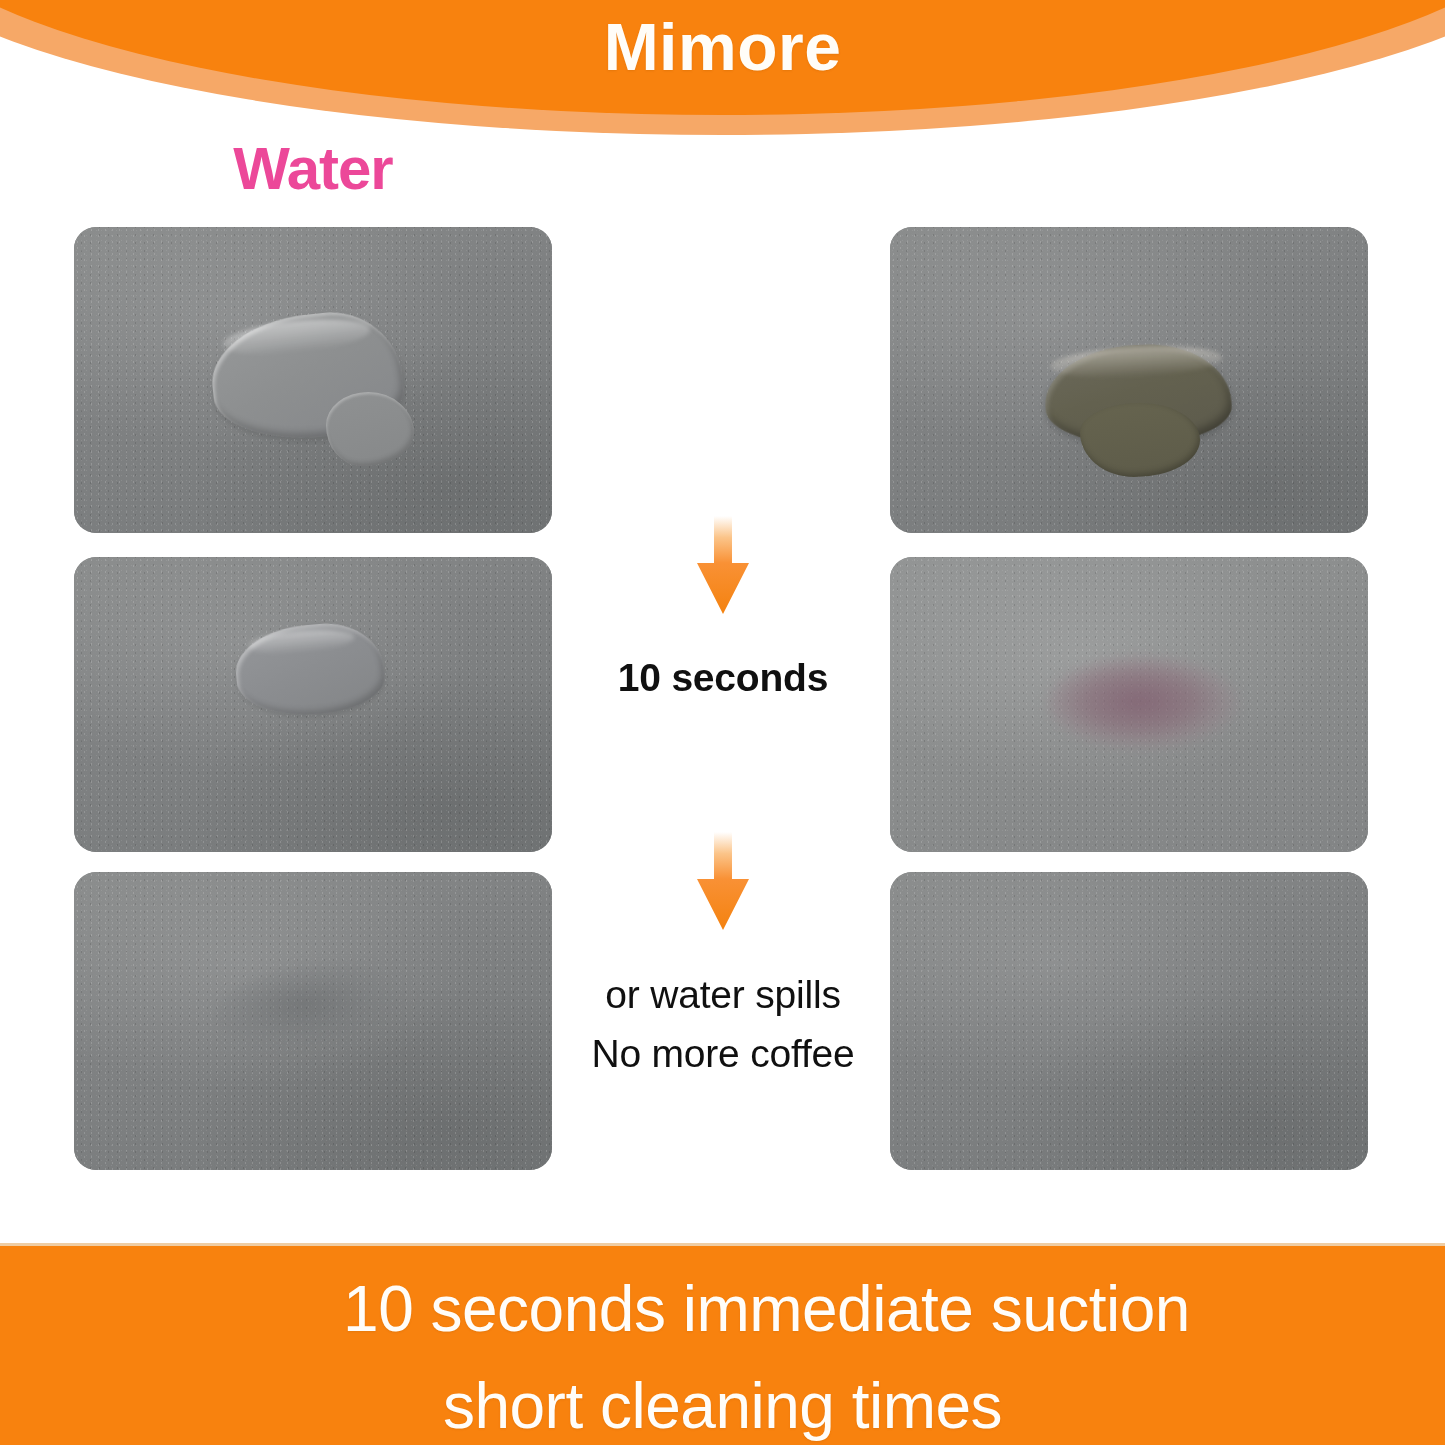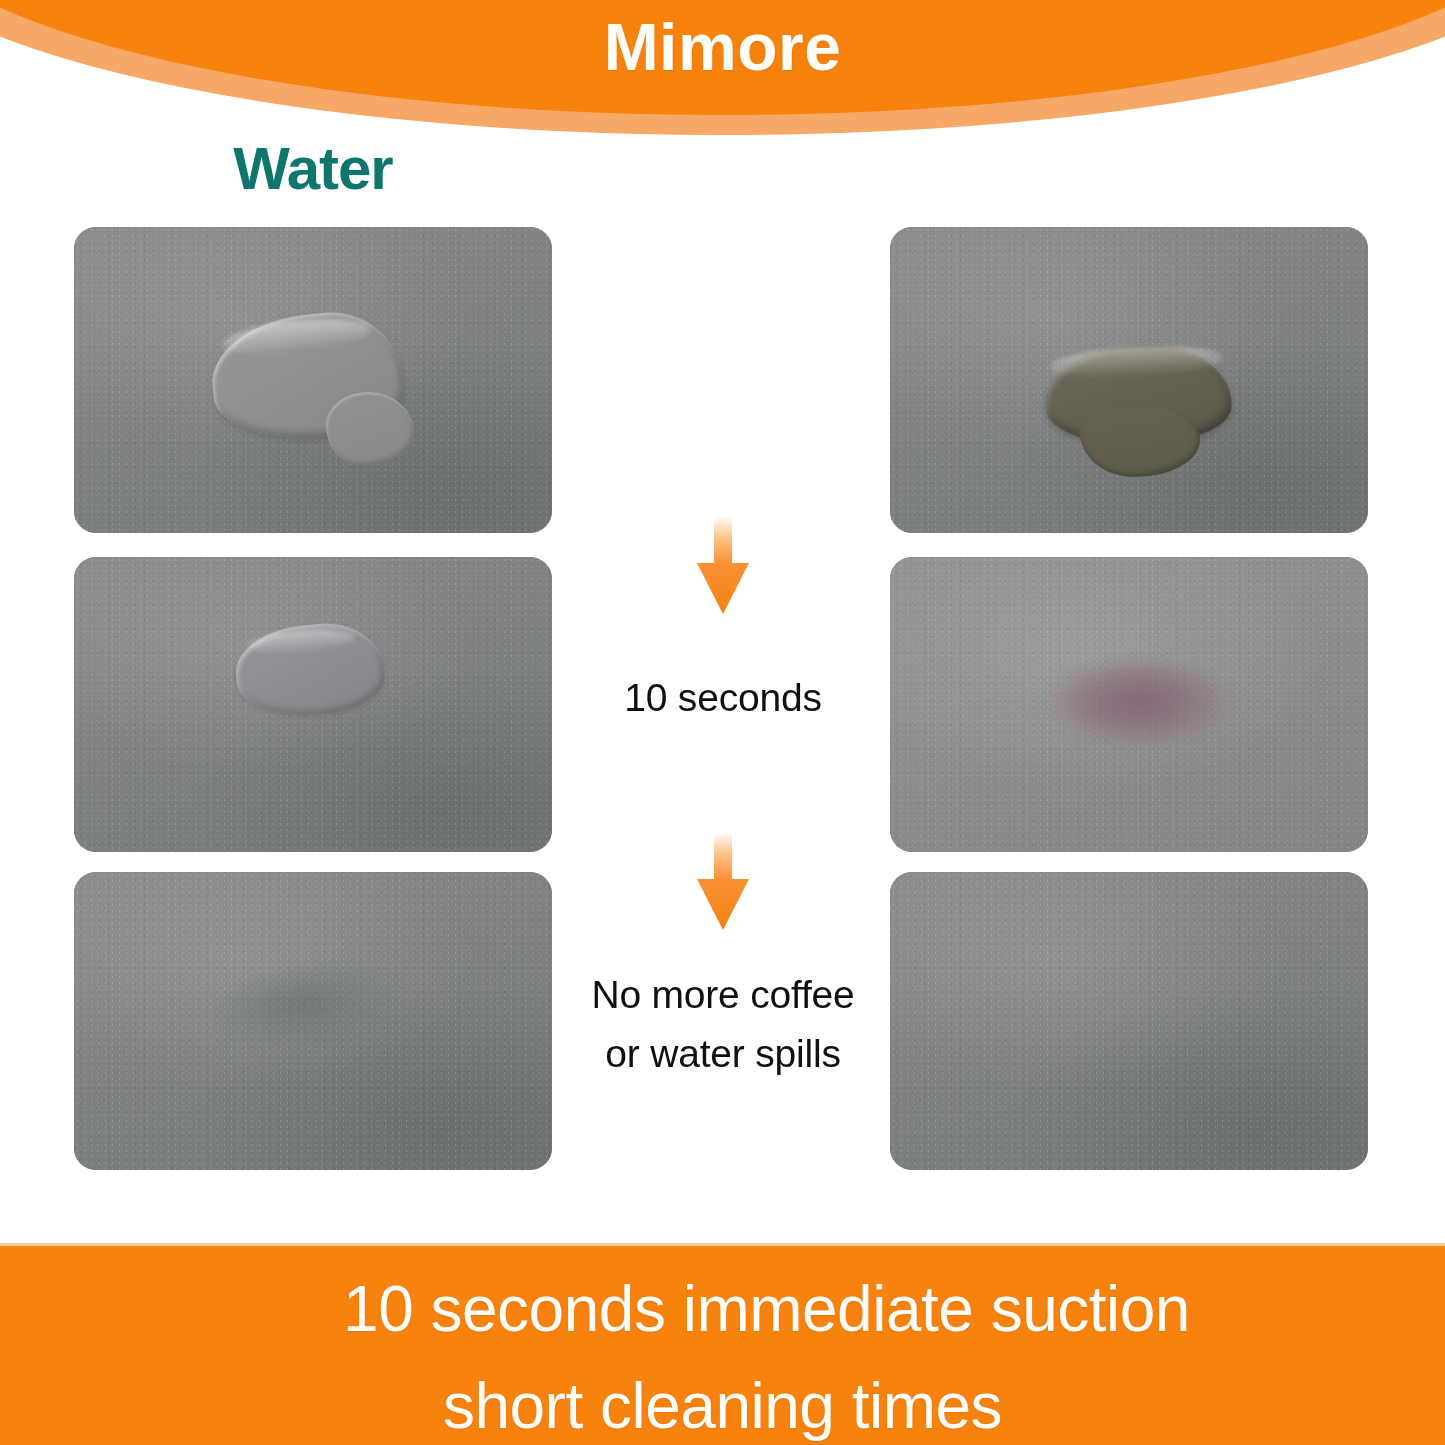--- a/index.html
+++ b/index.html
@@ -59,21 +59,21 @@
     letter-spacing: 0.5px;
     line-height: 1;
     text-shadow: 0 1px 2px rgba(180,90,0,0.25);
   }
 
   
   .col-heading {
     position: absolute;
     font-size: 60px;
     font-weight: bold;
-    color: #0f766e;
+    color: #ec4899;
     line-height: 1;
     letter-spacing: -1px;
     white-space: nowrap;
   }
   .col-heading.water  { left: 74px;  top: 139px; width: 478px; text-align: center; }
   .col-heading.coffee { left: 890px; top: 139px; width: 478px; text-align: center; }
 
   
   .panel {
     position: absolute;
@@ -257,21 +257,21 @@
     left: 555px;
     width: 336px;
     text-align: center;
     color: #101010;
     font-size: 39px;
     font-weight: 400;
     line-height: 1.52;
     letter-spacing: -0.2px;
   }
   .center-text.t1 { top: 318px; }
-  .center-text.t2 { top: 668px; }
+  .center-text.t2 { top: 648px; font-weight: bold; }
   .center-text.t3 { top: 965px; }
 
   .arrow {
     position: absolute;
     width: 52px;
     height: 98px;
   }
   .arrow.a1 { left: 697px; top: 516px; }
   .arrow.a2 { left: 697px; top: 832px; }
   .arrow svg { display: block; width: 100%; height: 100%; }
@@ -380,22 +380,22 @@
           <stop offset="22%" stop-color="#FBC489"></stop>
           <stop offset="48%" stop-color="#F99135"></stop>
           <stop offset="100%" stop-color="#F4820F"></stop>
         </linearGradient>
       </defs>
       <path d="M17,0 L35,0 L35,47 L52,47 L26,98 L0,47 L17,47 Z" fill="url(#arrowGrad2)"></path>
     </svg>
   </div>
 
   <div class="center-text t3">
+    <div>or water spills</div>
     <div>No more coffee</div>
-    <div>or water spills</div>
   </div>
 
   <div class="bottom-banner">
     <div class="bottom-line l1">10 seconds immediate suction</div>
     <div class="bottom-line l2">short cleaning times</div>
   </div>
 
 </div>
 
 </body></html>

